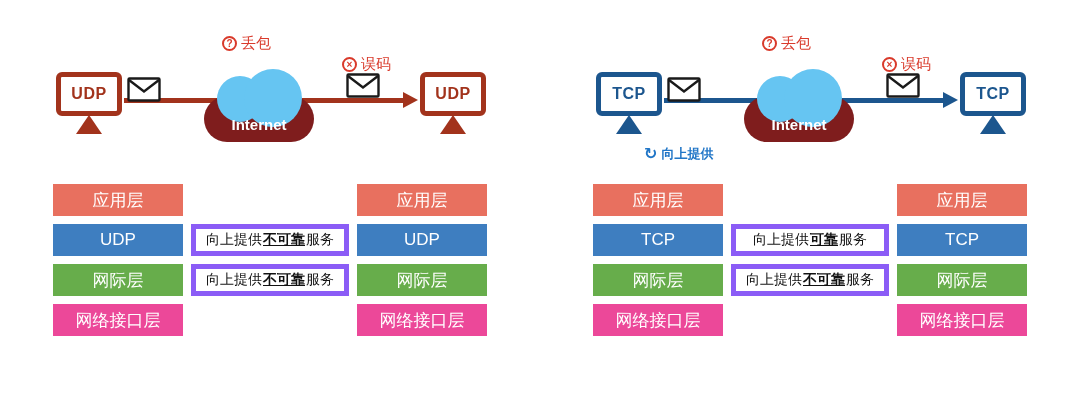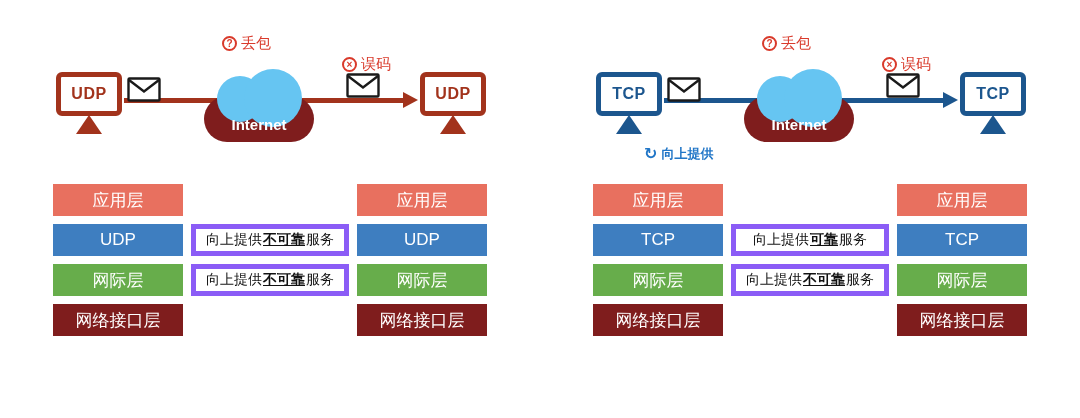--- a/index.html
+++ b/index.html
@@ -82,21 +82,21 @@
   }
   .c1 { grid-column: 1; } .c2 { grid-column: 2; } .c3 { grid-column: 3; }
   .r1 { grid-row: 1; } .r2 { grid-row: 2; } .r3 { grid-row: 3; } .r4 { grid-row: 4; }
   .layer {
     display: flex; align-items: center; justify-content: center;
     color: #fff; font-size: 17px;
   }
   .lay-app { background: #E8705F; }
   .lay-tp  { background: #3E7EC0; }
   .lay-net { background: #67AD4B; }
-  .lay-if  { background: #7f1d1d; text-align: center; }
+  .lay-if  { background: #ec4899; text-align: center; }
   .note {
     display: flex; align-items: center; justify-content: center;
     background: #fff; border: 5px solid #8b5cf6;
     font-size: 14px; color: #111; white-space: nowrap;
   }
   .note b { text-decoration: underline; margin: 0 1px; }
 </style>
 </head>
 <body>
 

